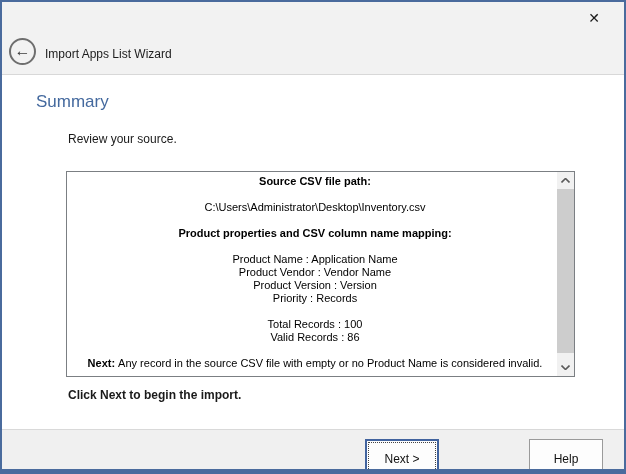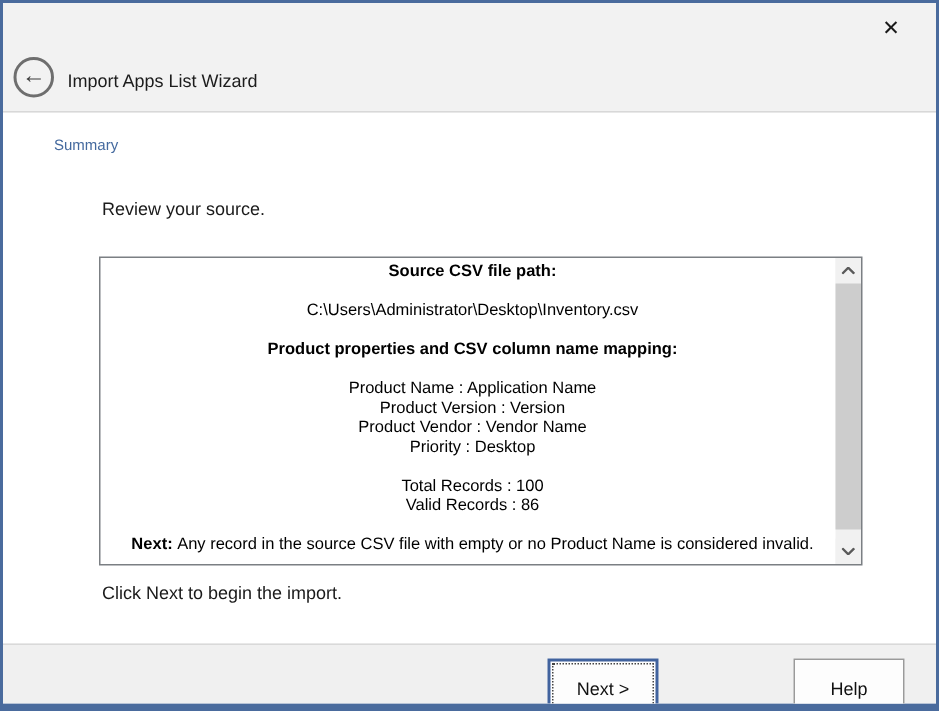--- a/index.html
+++ b/index.html
@@ -37,21 +37,21 @@
     position:relative; top:-1px;
   }
   .wizard-title {
     position:absolute; left:43px; top:45px;
     font-size:12px; color:#1c1c1c;text-align:right;
   }
 
   
   .page-heading {
     position:absolute; left:34px; top:90px;
-    font-size:10px; color:#44699e;
+    font-size:17px; color:#44699e;
   }
   .instruction {
     position:absolute; left:66px; top:130px;
     font-size:12px; color:#1a1a1a;
   }
 
   
   .summary-box {
     position:absolute; left:64px; top:169px; width:509px; height:206px;
     background:#ffffff; border:1px solid #7b7f83; overflow:hidden;
@@ -79,21 +79,21 @@
   }
   .scroll-btn.up { top:0; }
   .scroll-btn.down { bottom:0; }
   .vthumb {
     position:absolute; left:0; top:17px; width:17px; height:164px;
     background:#cdcdcd;
   }
 
   .footer-instruction {
     position:absolute; left:66px; top:386px;
-    font-size:12px; color:#1a1a1a;
+    font-size:12px; color:#1a1a1a;font-weight:bold;
   }
 
   
   .footer {
     position:absolute; left:0; right:0; bottom:0; height:40px;
     background:#f0f0f0; border-top:1px solid #d9d9d9;
   }
   .btn {
     position:absolute; top:9px; width:74px; height:39px;
     background:#fdfdfd; border:1px solid #9a9a9a;
@@ -128,23 +128,23 @@
 
   <div class="summary-box">
     <div class="summary-content">
       <div class="line b">Source CSV file path:</div>
       <div class="line"></div>
       <div class="line">C:\Users\Administrator\Desktop\Inventory.csv</div>
       <div class="line"></div>
       <div class="line b">Product properties and CSV column name mapping:</div>
       <div class="line"></div>
       <div class="line">Product Name : Application Name</div>
+      <div class="line">Product Vendor : Vendor Name</div>
       <div class="line">Product Version : Version</div>
-      <div class="line">Product Vendor : Vendor Name</div>
-      <div class="line">Priority : Desktop</div>
+      <div class="line">Priority : Records</div>
       <div class="line"></div>
       <div class="line">Total Records : 100</div>
       <div class="line">Valid Records : 86</div>
       <div class="line"></div>
       <div class="line"><span class="b">Next:</span><span class="note-text">Any record in the source CSV file with empty or no Product Name is considered invalid.</span></div>
     </div>
 
     <div class="vscroll">
       <button class="scroll-btn up">
         <svg width="9" height="5" viewBox="0 0 9 5">

